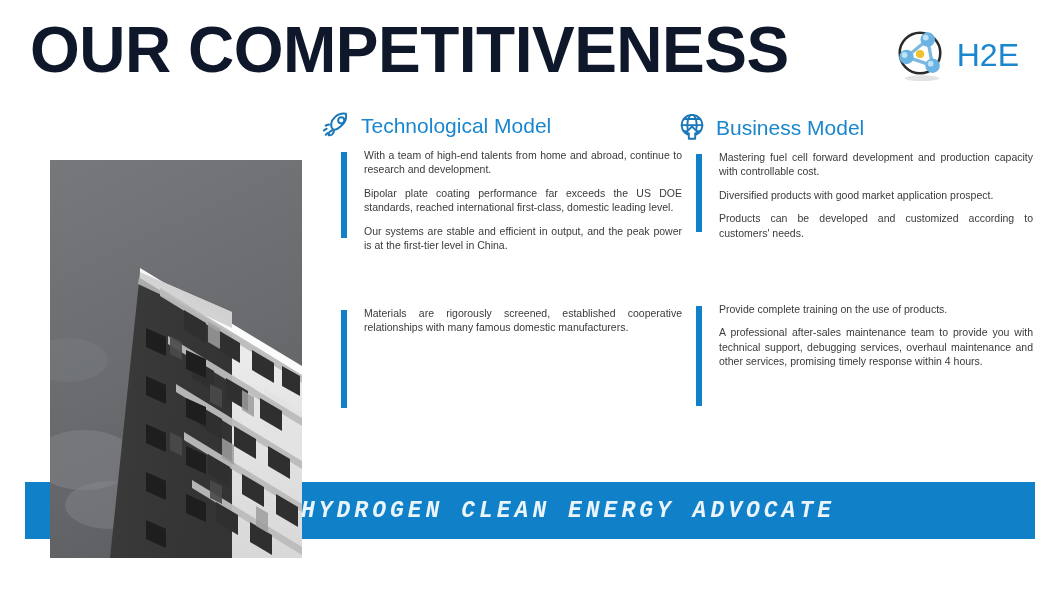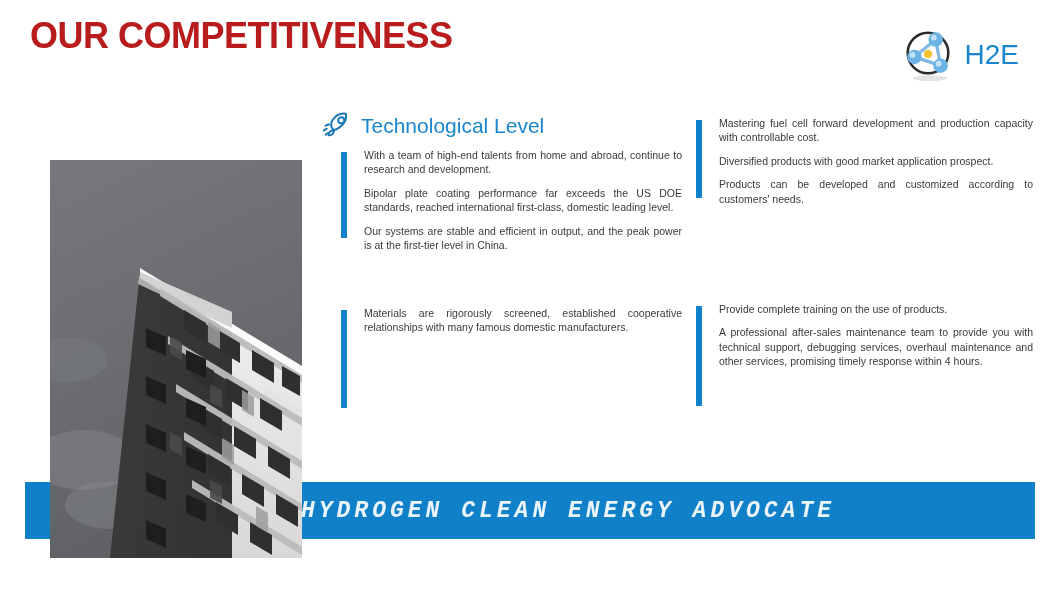--- a/index.html
+++ b/index.html
@@ -8,33 +8,33 @@
     background:#ffffff;
     font-family:"Liberation Sans", sans-serif;
     overflow:hidden;
     position:relative;
   }
   .slide{position:absolute;inset:0;background:#fff;}
 
   
   .page-title{
     position:absolute;left:30px;top:18px;
-    font-size:36px;font-weight:bold;
-    color:#b91c1c;
+    font-size:64px;font-weight:bold;
+    color:#0f172a;
     letter-spacing:-0.5px;
     line-height:1;
     white-space:nowrap;
   }
   .brand{
     position:absolute;right:40px;top:26px;
     display:flex;align-items:center;gap:8px;
   }
   .brand-mark{width:58px;height:58px;display:block;}
   .brand-text{
-    font-size:28px;font-weight:normal;color:#1a86ce;
+    font-size:32px;font-weight:normal;color:#1a86ce;
     line-height:1;letter-spacing:0px;
   }
 
   
   .blue-band{
     position:absolute;left:25px;top:482px;width:1010px;height:57px;
     background:#1080c8;
   }
   .band-text{
     position:absolute;left:0;top:0;width:100%;height:100%;
@@ -200,31 +200,44 @@
         <svg class="f-icon" viewBox="0 0 32 32">
           <g fill="none" stroke="#1a78b8" stroke-width="2.1" stroke-linecap="round" stroke-linejoin="round">
             <path d="M12 21c-3.5-3.5-3-9 2-13.5C17.5 4.2 22 3.5 25.5 4c.6 3.4 0 8-3.5 11.5C17.5 20 14.5 21.5 12 21z"></path>
             <path d="M11.5 21.5c-1.6 .6-3 1.1-3.8 2.5-.8 1.4-.6 3 -.6 3s1.9 .2 3.3-.6c1.4-.8 1.9-2.3 2.4-3.9"></path>
             <circle cx="20.5" cy="11" r="3.3"></circle>
             <path d="M7.5 15.5c-1.4 .2-2.6 .5-3.6 1.2"></path>
             <path d="M5 20c-1.2 .5-2.2 1-3 1.8"></path>
             <path d="M6.5 24.5c-1 .5-1.8 1.1-2.5 1.9"></path>
           </g>
         </svg>
-        <span class="f-title">Technological Level</span>
+        <span class="f-title">Technological Model</span>
       </div>
       <div class="f-body">
         <span class="accent"></span>
         <p class="para">With a team of high-end talents from home and abroad, continue to research and development.</p>
         <p class="para">Bipolar plate coating performance far exceeds the US DOE standards, reached international first-class, domestic leading level.</p>
         <p class="para">Our systems are stable and efficient in output, and the peak power is at the first-tier level in China.</p>
       </div>
     </div>
 
     <div class="feature f-bm">
+      <div class="f-head">
+        <svg class="f-icon" viewBox="0 0 32 32">
+          <g fill="none" stroke="#1a78b8" stroke-width="2" stroke-linecap="round" stroke-linejoin="round">
+            <circle cx="16" cy="14" r="11"></circle>
+            <ellipse cx="16" cy="14" rx="5" ry="11"></ellipse>
+            <line x1="5" y1="14" x2="27" y2="14"></line>
+            <path d="M7.2 7.5h17.6"></path>
+            <path d="M7.2 20.5h17.6"></path>
+          </g>
+          <path d="M16 15.5l7 7h-3.6v6h-6.8v-6H9z" fill="#ffffff" stroke="#1a78b8" stroke-width="2" stroke-linejoin="round"></path>
+        </svg>
+        <span class="f-title">Business Model</span>
+      </div>
       <div class="f-body">
         <span class="accent"></span>
         <p class="para">Mastering fuel cell forward development and production capacity with controllable cost.</p>
         <p class="para">Diversified products with good market application prospect.</p>
         <p class="para">Products can be developed and customized according to customers' needs.</p>
       </div>
     </div>
 
     <div class="feature f-qc">
       <div class="f-body">

